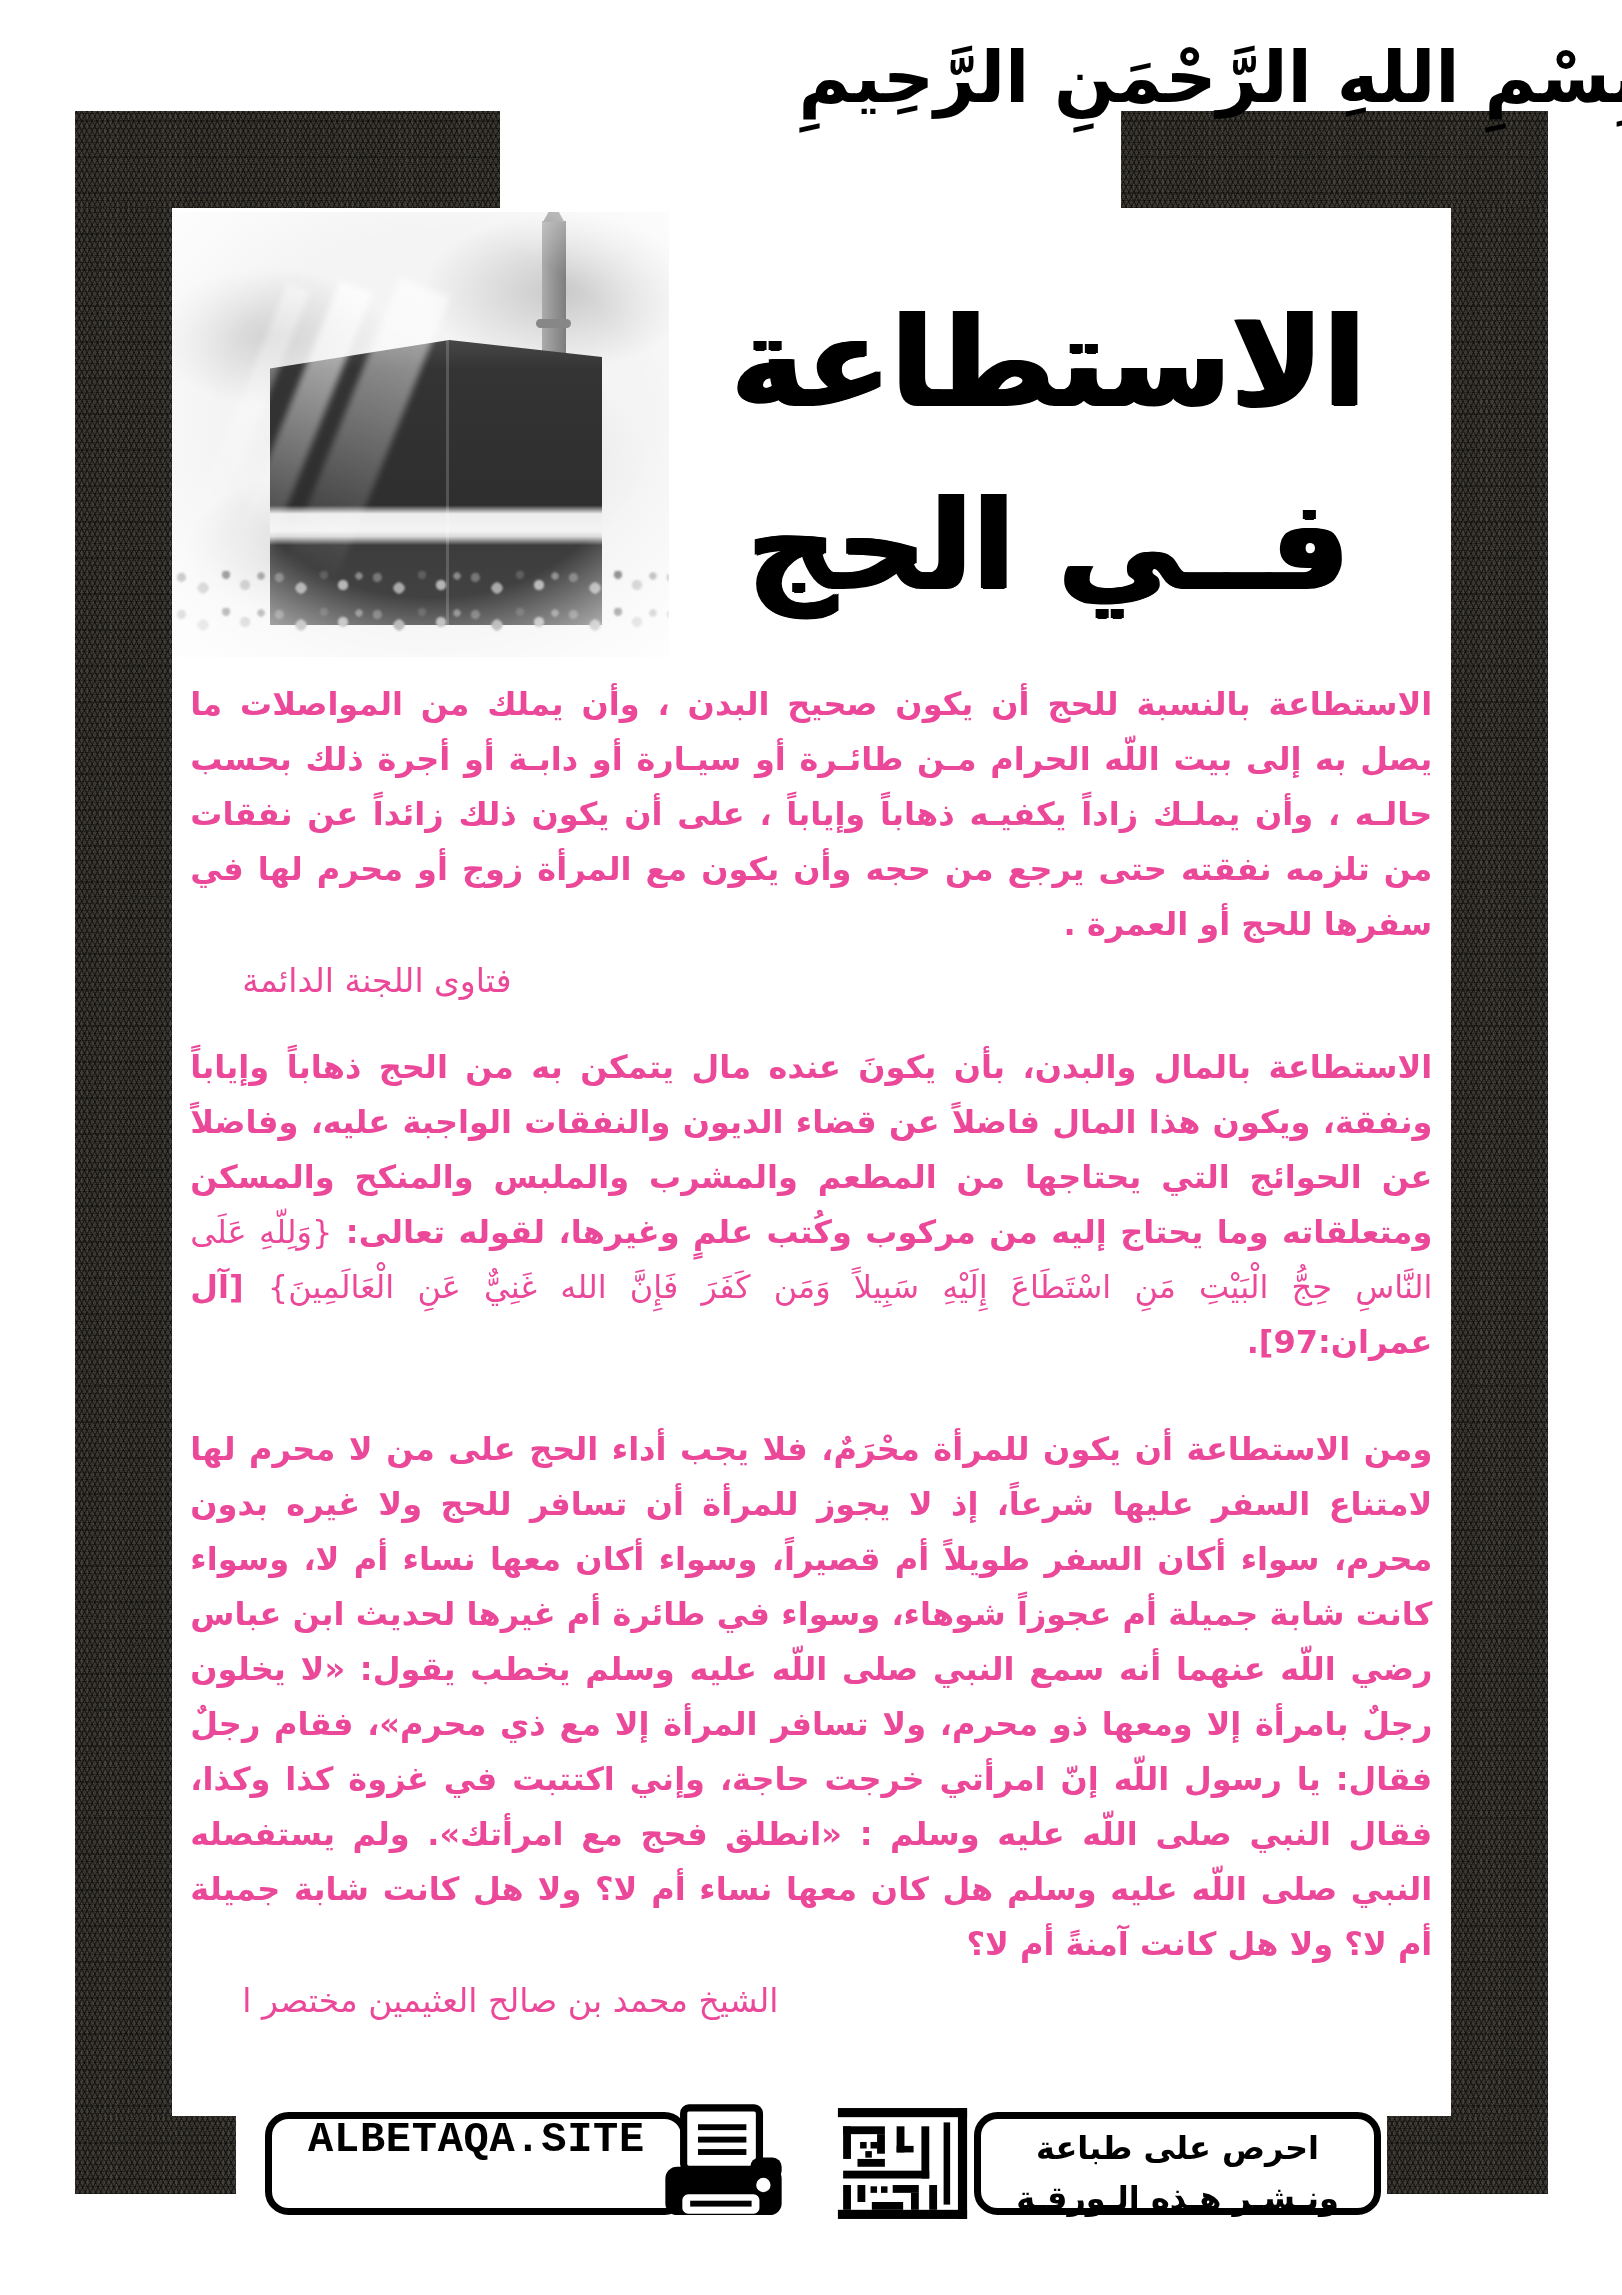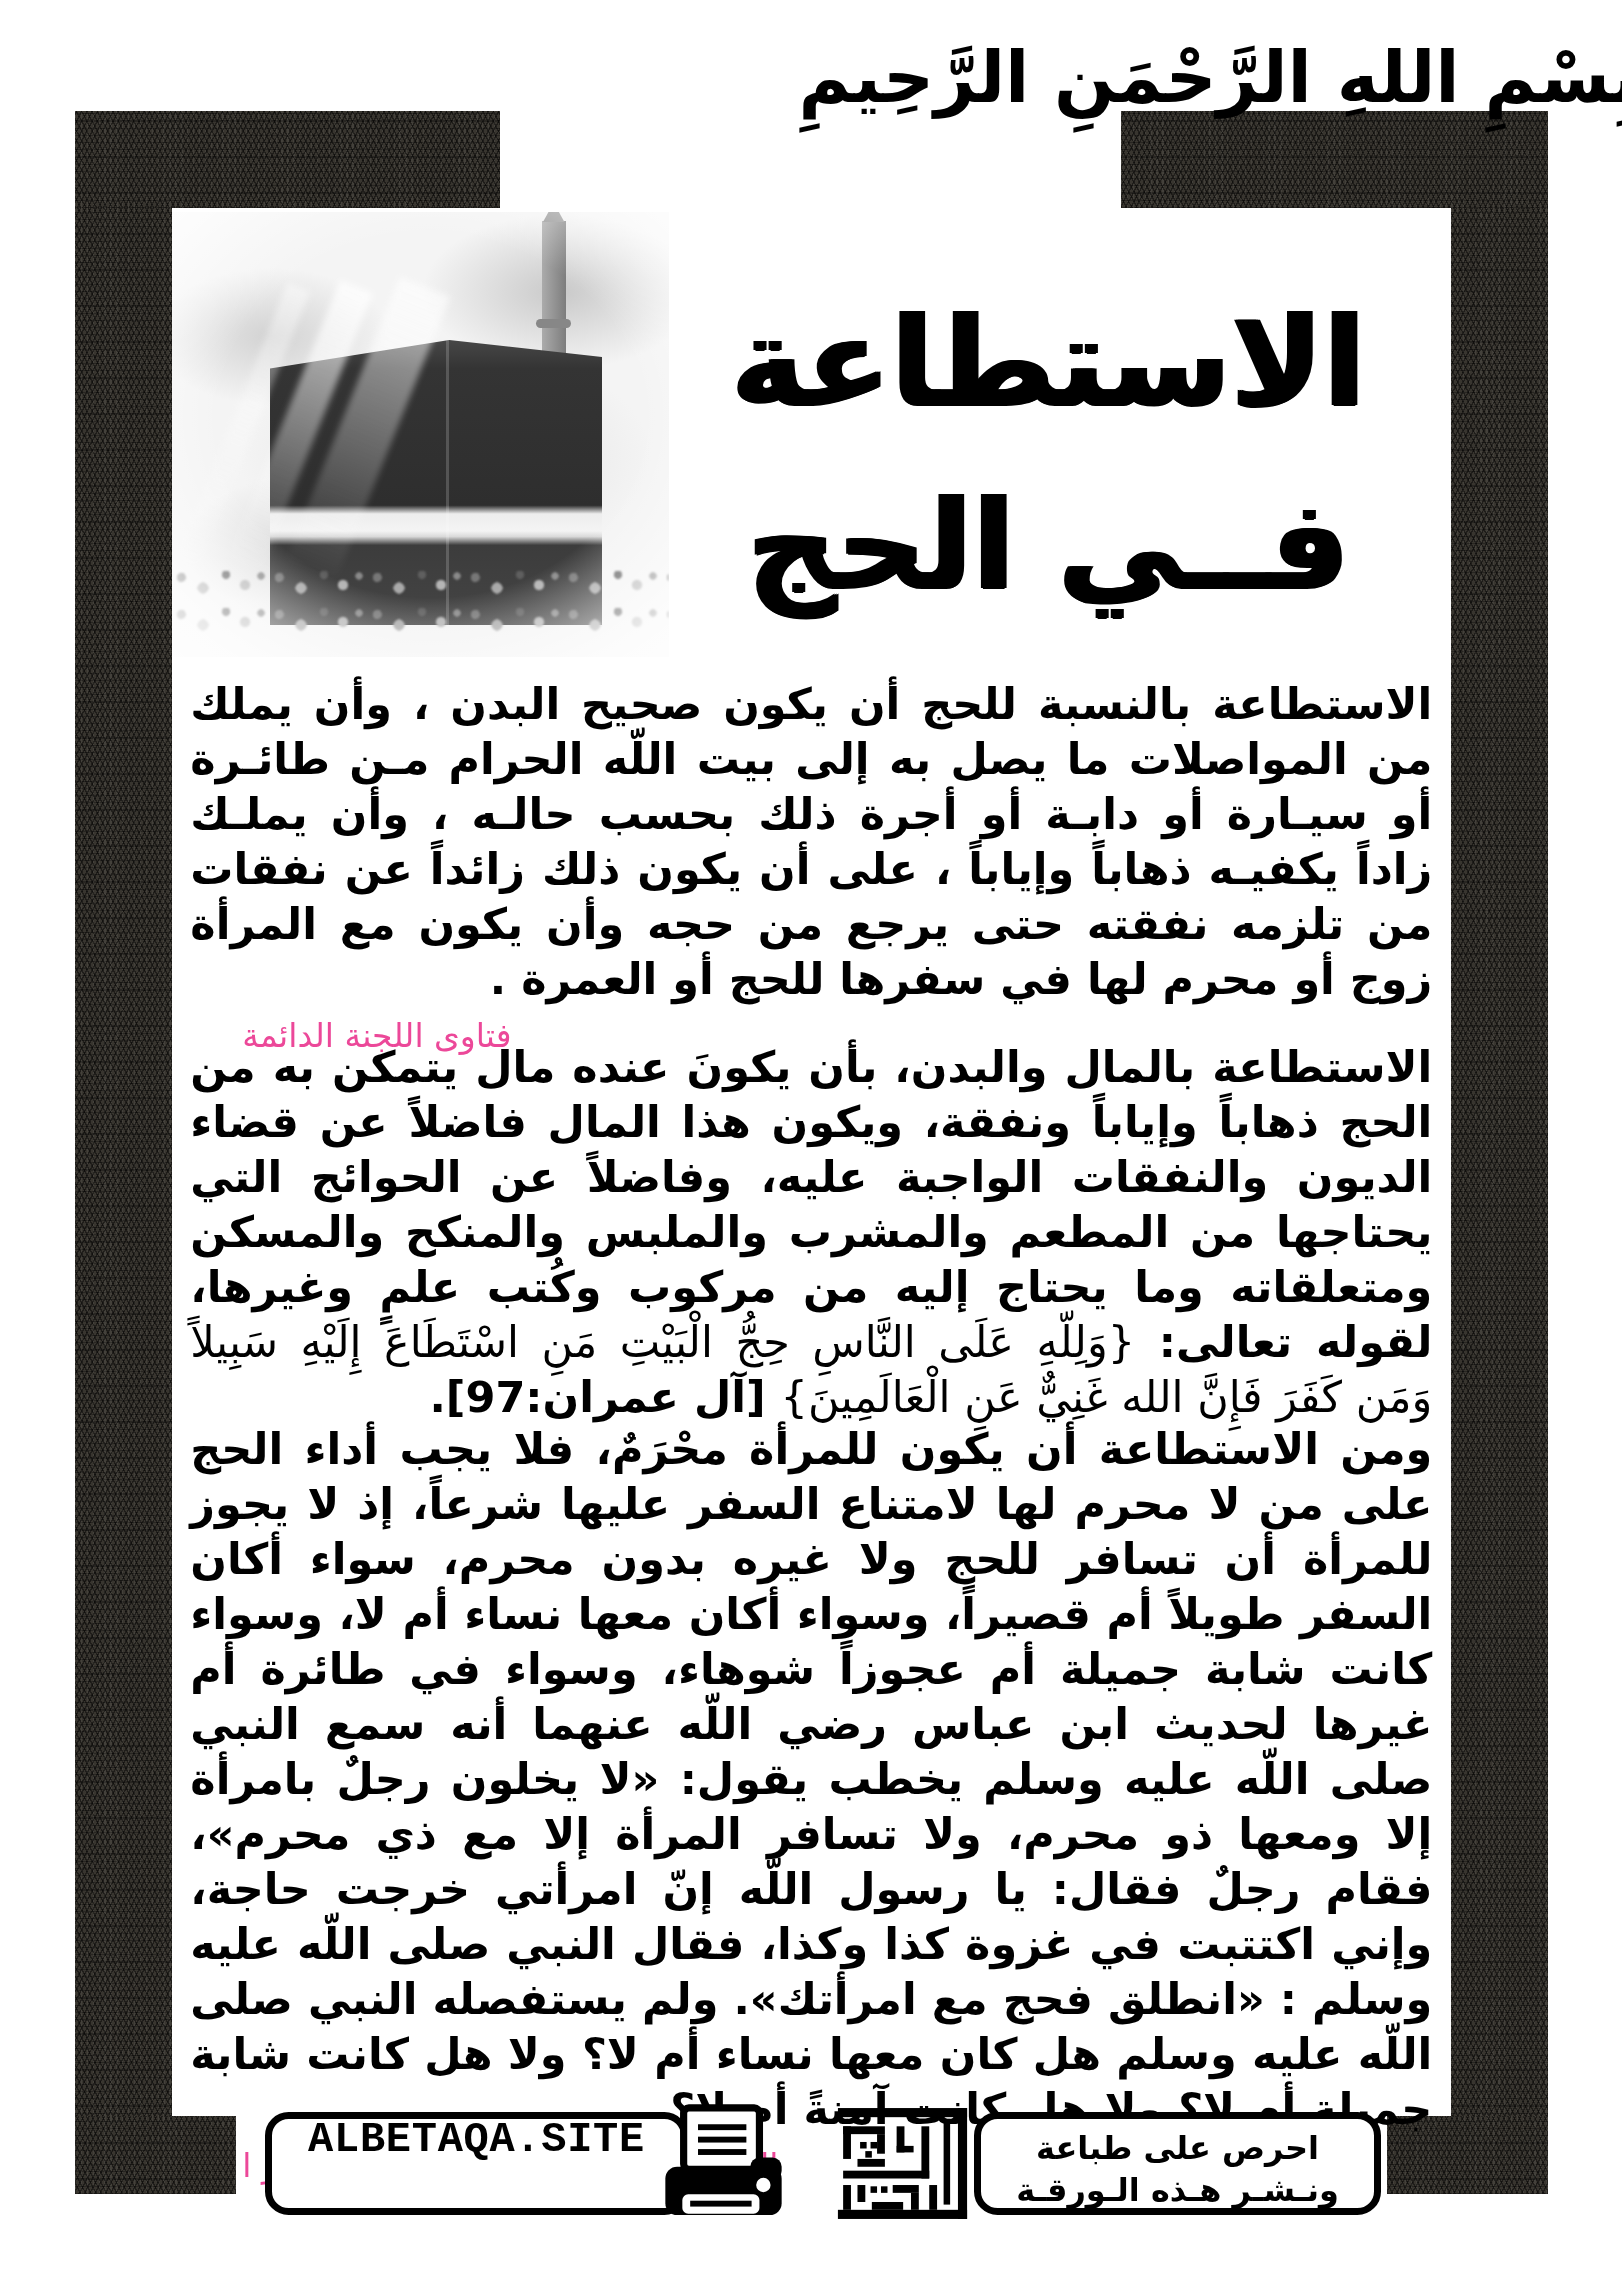--- a/index.html
+++ b/index.html
@@ -80,21 +80,21 @@
     position:absolute;top:63px;right:72px;width:661px;text-align:center;
     font-weight:bold;font-size:124px;line-height:183px;
     text-shadow:2px 0 0 #000,-2px 0 0 #000,0 1.3px 0 #000;
   }
 
   
   .flowgroup{position:absolute;left:18.3px;width:1242px;}
   .g1{top:469px;} .g2{top:832px;} .g3{top:1214px;}
   .para{
     direction:rtl;text-align:justify;font-weight:bold;
-    font-size:43px;line-height:55px;color:#000000;
+    font-size:32px;line-height:55px;color:#ec4899;
   }
   .verse{font-weight:normal;}
   .attr{
     direction:rtl;text-align:left;font-weight:normal;font-size:33px;
     margin-top:9.2px;padding-left:52px;color:#ec4899;
   }
 
   
   .fbox{
     position:absolute;top:2112px;height:103px;background:#fff;
@@ -196,15 +196,15 @@
     <rect x="72" y="120" width="10" height="10"></rect>
     <rect x="90" y="118" width="40" height="12"></rect>
     <rect x="118" y="130" width="12" height="26"></rect>
     <rect x="58" y="144" width="48" height="12"></rect>
     <rect x="146" y="118" width="12" height="38"></rect>
   </svg>
 </div>
 
 <div class="fbox box-print">
   <div class="fb-ar">احرص على طباعة</div>
-  <div class="fb-ar" style="margin-top:5px;">ونـشـر هـذه الـورقـة</div>
+  <div class="fb-ar" style="margin-top:13px;">ونـشـر هـذه الـورقـة</div>
 </div>
 
 
 </body></html>

